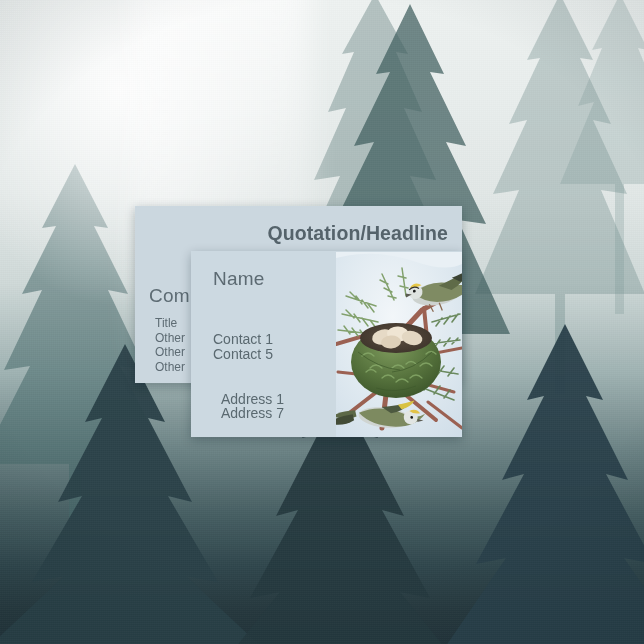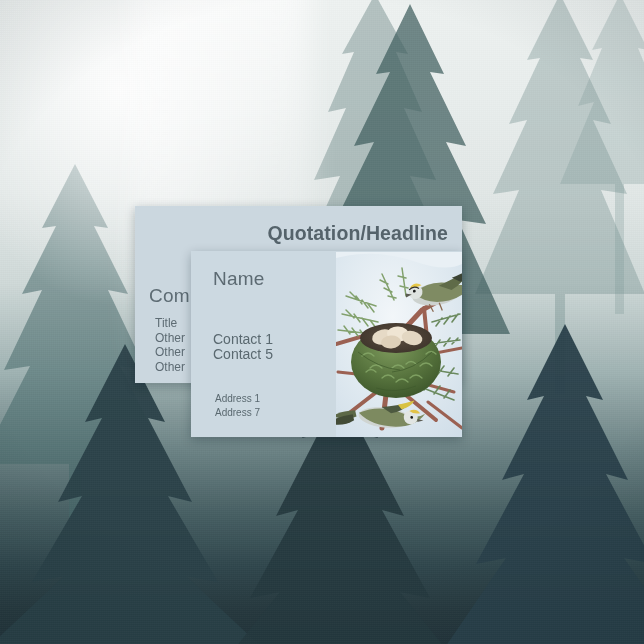--- a/index.html
+++ b/index.html
@@ -81,22 +81,22 @@
   
   .fc-name{
     position:absolute;left:22px;top:17px;
     font-size:19px;font-weight:400;color:#5c6a72;letter-spacing:.2px;
   }
   .fc-contact{
     position:absolute;left:22px;top:81px;
     font-size:14px;line-height:15px;color:#5a6970;
   }
   .fc-address{
-    position:absolute;left:24px;top:141px;
-    font-size:10px;line-height:14px;color:#5a6970;text-align:right;
+    position:absolute;left:30px;top:141px;
+    font-size:14px;line-height:14px;color:#5a6970;text-align:right;
   }
 
   
   .art{
     position:absolute;left:145px;top:1px;width:126px;height:185px;
     overflow:hidden;background:#dfe7ee;
   }
   .art svg{display:block;}
 </style>
 </head>

